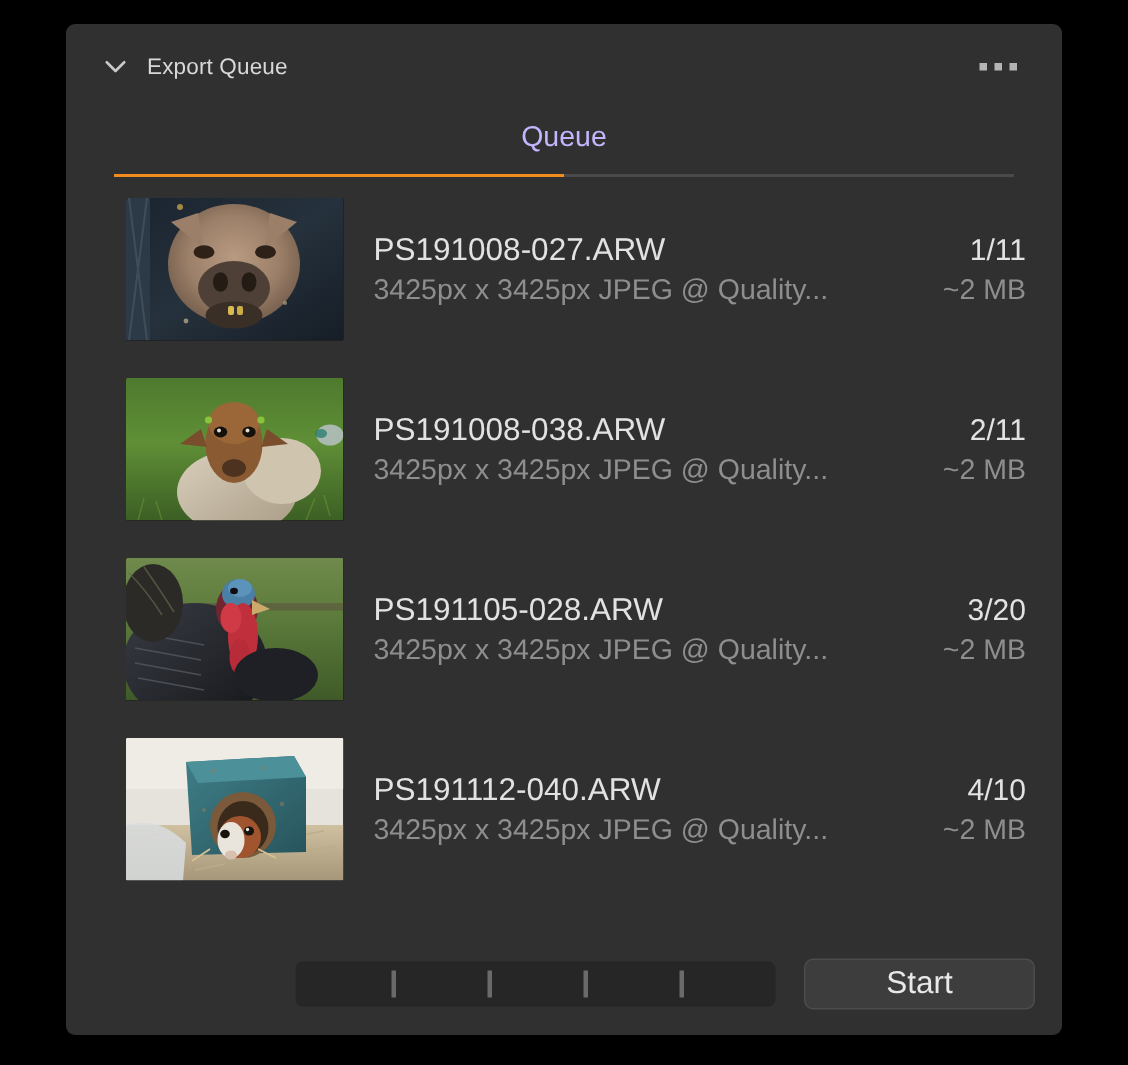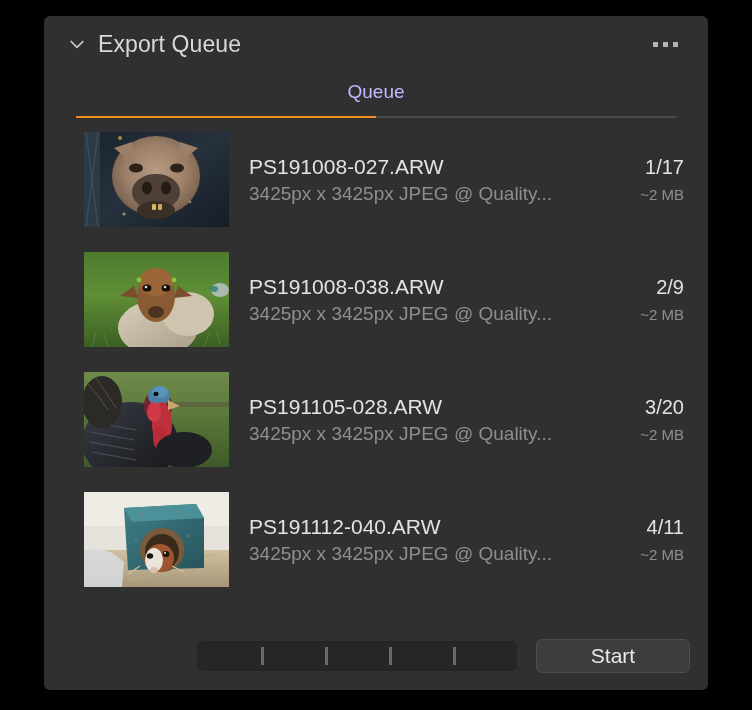--- a/index.html
+++ b/index.html
@@ -37,21 +37,21 @@
     height: 26px;
     display: flex;
     align-items: center;
     justify-content: center;
     cursor: pointer;
     flex: 0 0 auto;
   }
   .chevron-btn svg { display: block; }
   .panel-title {
     margin-left: 8px;
-    font-size: 23px;
+    font-size: 15px;
     color: #d8d8d8;
     letter-spacing: 0.1px;
     white-space: nowrap;
   }
   .header-spacer { flex: 1 1 auto; }
   .overflow-btn {
     display: flex;
     align-items: center;
     gap: 5px;
     cursor: pointer;
@@ -150,21 +150,21 @@
   }
   .row-sub {
     font-size: 19px;
     color: #8e8e8e;
     white-space: nowrap;
     overflow: hidden;
     text-overflow: ellipsis;
     flex: 1 1 auto;
   }
   .row-size {
-    font-size: 15px;
+    font-size: 19px;
     color: #8e8e8e;
     flex: 0 0 auto;
     padding-left: 12px;
     white-space: nowrap;
   }
   .row-line.second { margin-top: 4px; }
 
   
   .panel-footer {
     position: absolute;
@@ -276,21 +276,21 @@
           <rect x="68" y="72" width="4" height="6" rx="1.3" fill="#d8bb52"></rect>
           <rect x="74" y="72" width="4" height="6" rx="1.3" fill="#c9ad49"></rect>
           <circle cx="40" cy="82" r="1.6" fill="#c9b68f" opacity="0.7"></circle>
           <circle cx="106" cy="70" r="1.4" fill="#c9b68f" opacity="0.6"></circle>
           <circle cx="36" cy="6" r="2" fill="#c1a14a" opacity="0.8"></circle>
         </svg>
       </div>
       <div class="row-text">
         <div class="row-line">
           <div class="row-name">PS191008-027.ARW</div>
-          <div class="row-index">1/17</div>
+          <div class="row-index">1/11</div>
         </div>
         <div class="row-line second">
           <div class="row-sub">3425px x 3425px JPEG @ Quality...</div>
           <div class="row-size">~2 MB</div>
         </div>
       </div>
     </div>
 
     <div class="queue-row">
       <div class="thumb">
@@ -326,21 +326,21 @@
           <ellipse cx="72" cy="60" rx="8" ry="6" fill="#4d3220"></ellipse>
           <circle cx="55" cy="28" r="2.4" fill="#88c43a"></circle>
           <circle cx="90" cy="28" r="2.4" fill="#88c43a"></circle>
           <ellipse cx="136" cy="38" rx="9" ry="7" fill="#b9c2c6" opacity="0.85"></ellipse>
           <ellipse cx="130" cy="37" rx="4" ry="3" fill="#2c7f74" opacity="0.8"></ellipse>
         </svg>
       </div>
       <div class="row-text">
         <div class="row-line">
           <div class="row-name">PS191008-038.ARW</div>
-          <div class="row-index">2/9</div>
+          <div class="row-index">2/11</div>
         </div>
         <div class="row-line second">
           <div class="row-sub">3425px x 3425px JPEG @ Quality...</div>
           <div class="row-size">~2 MB</div>
         </div>
       </div>
     </div>
 
     <div class="queue-row">
       <div class="thumb">
@@ -436,21 +436,21 @@
             <circle cx="58" cy="22" r="1.4"></circle>
             <circle cx="92" cy="20" r="1.3"></circle>
             <circle cx="104" cy="44" r="1.5"></circle>
             <circle cx="52" cy="48" r="1.3"></circle>
           </g>
         </svg>
       </div>
       <div class="row-text">
         <div class="row-line">
           <div class="row-name">PS191112-040.ARW</div>
-          <div class="row-index">4/11</div>
+          <div class="row-index">4/10</div>
         </div>
         <div class="row-line second">
           <div class="row-sub">3425px x 3425px JPEG @ Quality...</div>
           <div class="row-size">~2 MB</div>
         </div>
       </div>
     </div>
 
   </div>
 

